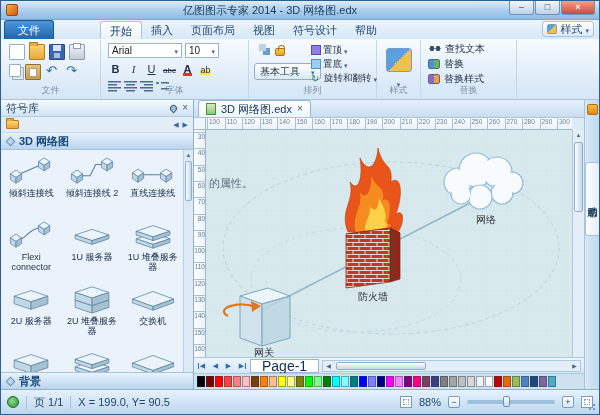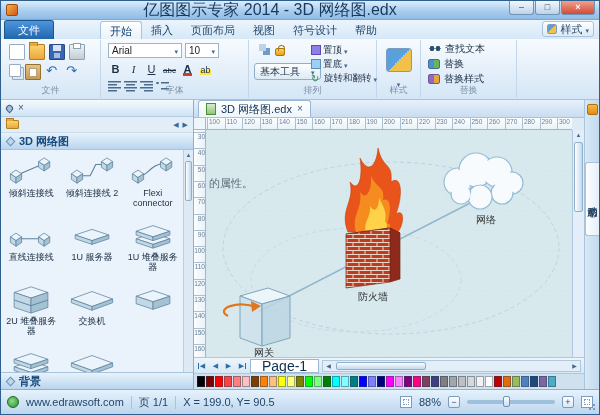--- a/index.html
+++ b/index.html
@@ -2,21 +2,21 @@
 <html><head>
 <meta charset="utf-8">
 <style>
   *{margin:0;padding:0;box-sizing:border-box;font-family:"Liberation Sans","DejaVu Sans",sans-serif;}
   html,body{width:600px;height:415px;background:#fff;overflow:hidden;}
   .window{position:absolute;left:0;top:0;width:600px;height:415px;border:1px solid #2e5f8f;background:#bcd6ef;overflow:hidden;box-shadow:inset 0 0 0 2px #a7c9e8;}
 
   
   .titlebar{position:absolute;left:0;top:0;right:0;height:19px;background:linear-gradient(#dcedfc,#aacdee 55%,#8fbce6);display:flex;align-items:center;border-bottom:1px solid #7fa7cc;}
   .app-icon{width:12px;height:12px;margin-left:5px;background:linear-gradient(135deg,#f6b13c,#d4571e);border:1px solid #9c4a12;border-radius:2px;flex:none;}
-  .title-text{position:absolute;left:40px;right:100px;text-align:center;font-size:16px;color:#173a5e;line-height:18px;white-space:nowrap;overflow:hidden;}
+  .title-text{position:absolute;left:40px;right:100px;text-align:center;font-size:11px;color:#173a5e;line-height:18px;white-space:nowrap;overflow:hidden;}
   .win-btns{position:absolute;right:4px;top:0;display:flex;}
   .win-btn{width:25px;height:14px;border:1px solid #6f92b5;border-top:none;background:linear-gradient(#f2f8fd,#bcd3ea);border-radius:0 0 3px 3px;margin-left:1px;position:relative;}
   .win-btn::before{position:absolute;left:0;right:0;top:0;text-align:center;font-size:9px;line-height:13px;color:#2b4a68;}
   .btn-min::before{content:"–";}
   .btn-max::before{content:"□";}
   .btn-close{width:34px;background:linear-gradient(#f0a18c,#cf4b36);}
   .btn-close::before{content:"×";color:#fff;font-weight:bold;}
 
   
   .tabrow{position:absolute;top:19px;left:0;right:0;height:19px;background:linear-gradient(#ecf4fc,#d6e8f8);display:flex;align-items:flex-end;}
@@ -344,20 +344,21 @@
       <div class="rep-row">
         <span class="mi-reps"></span>
         <span>替换样式</span>
       </div>
       <div class="rgroup-label">替换</div>
     </div>
   </div>
 
   <div class="library">
     <div class="lib-header">
+      <span class="t">符号库</span>
       <span class="pin-icon"></span>
       <span class="x-icon"></span>
     </div>
     <div class="lib-toolbar">
       <span class="folder-s"></span>
       <span class="sp"></span>
       <span class="arrow-s">◀</span>
       <span class="arrow-s">▶</span>
     </div>
     <div class="lib-section">
@@ -372,41 +373,47 @@
           <div class="lib-label">倾斜连接线</div>
         </div>
         <div class="lib-cell">
           <svg viewBox="0 0 48 32" class="thumb">
             <use href="#s-conn2"></use>
           </svg>
           <div class="lib-label">倾斜连接线 2</div>
         </div>
         <div class="lib-cell">
           <svg viewBox="0 0 48 32" class="thumb">
+            <use href="#s-line"></use>
+          </svg>
+          <div class="lib-label">直线连接线</div>
+        </div>
+        <div class="lib-cell">
+          <svg viewBox="0 0 48 32" class="thumb">
             <use href="#s-flexi"></use>
           </svg>
           <div class="lib-label">Flexi connector</div>
         </div>
         <div class="lib-cell">
           <svg viewBox="0 0 48 32" class="thumb">
-            <use href="#s-line"></use>
-          </svg>
-          <div class="lib-label">直线连接线</div>
-        </div>
-        <div class="lib-cell">
-          <svg viewBox="0 0 48 32" class="thumb">
             <use href="#s-1u"></use>
           </svg>
           <div class="lib-label">1U 服务器</div>
         </div>
         <div class="lib-cell">
           <svg viewBox="0 0 48 32" class="thumb">
             <use href="#s-1us"></use>
           </svg>
           <div class="lib-label">1U 堆叠服务器</div>
+        </div>
+        <div class="lib-cell">
+          <svg viewBox="0 0 48 32" class="thumb">
+            <use href="#s-2u"></use>
+          </svg>
+          <div class="lib-label">2U 服务器</div>
         </div>
         <div class="lib-cell">
           <svg viewBox="0 0 48 32" class="thumb">
             <use href="#s-2us"></use>
           </svg>
           <div class="lib-label">2U 堆叠服务器</div>
         </div>
         <div class="lib-cell">
           <svg viewBox="0 0 48 32" class="thumb">
             <use href="#s-switch"></use>
@@ -618,21 +625,20 @@
       </div>
   </div>
 
   <div class="rightstrip">
     <div class="rs-icon"></div>
     <div class="vtab">动态帮助</div>
   </div>
 
   <div class="statusbar">
     <span class="globe"></span>
-    <span>www.edrawsoft.com</span>
     <span class="sep"></span>
     <span>页 1/1</span>
     <span class="sep"></span>
     <span>X = 199.0, Y= 90.5</span>
     <span class="spacer"></span>
     <span class="sb-icon"></span>
     <span>88%</span>
     <span class="zbtn z-out"></span>
     <span class="slider">
       <span class="slider-thumb"></span>

